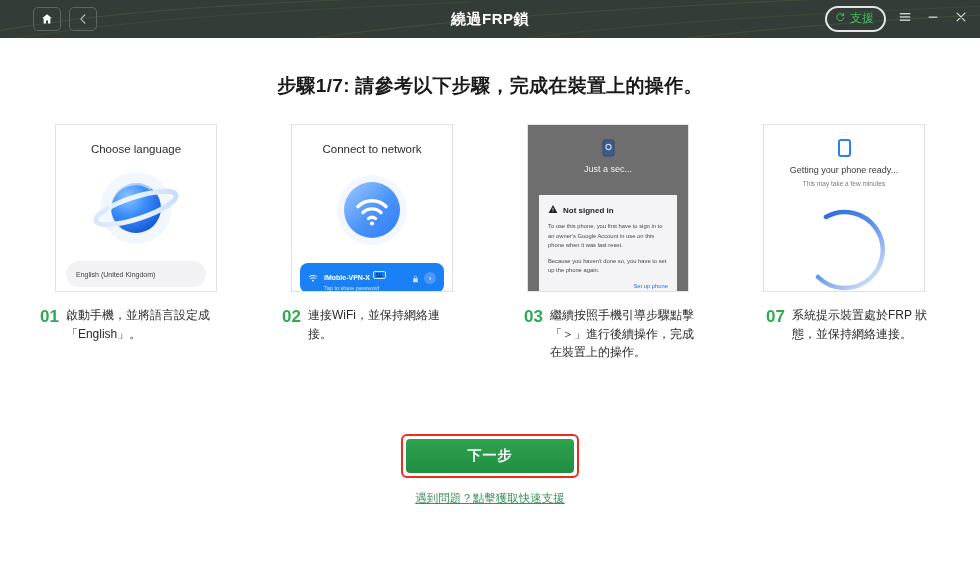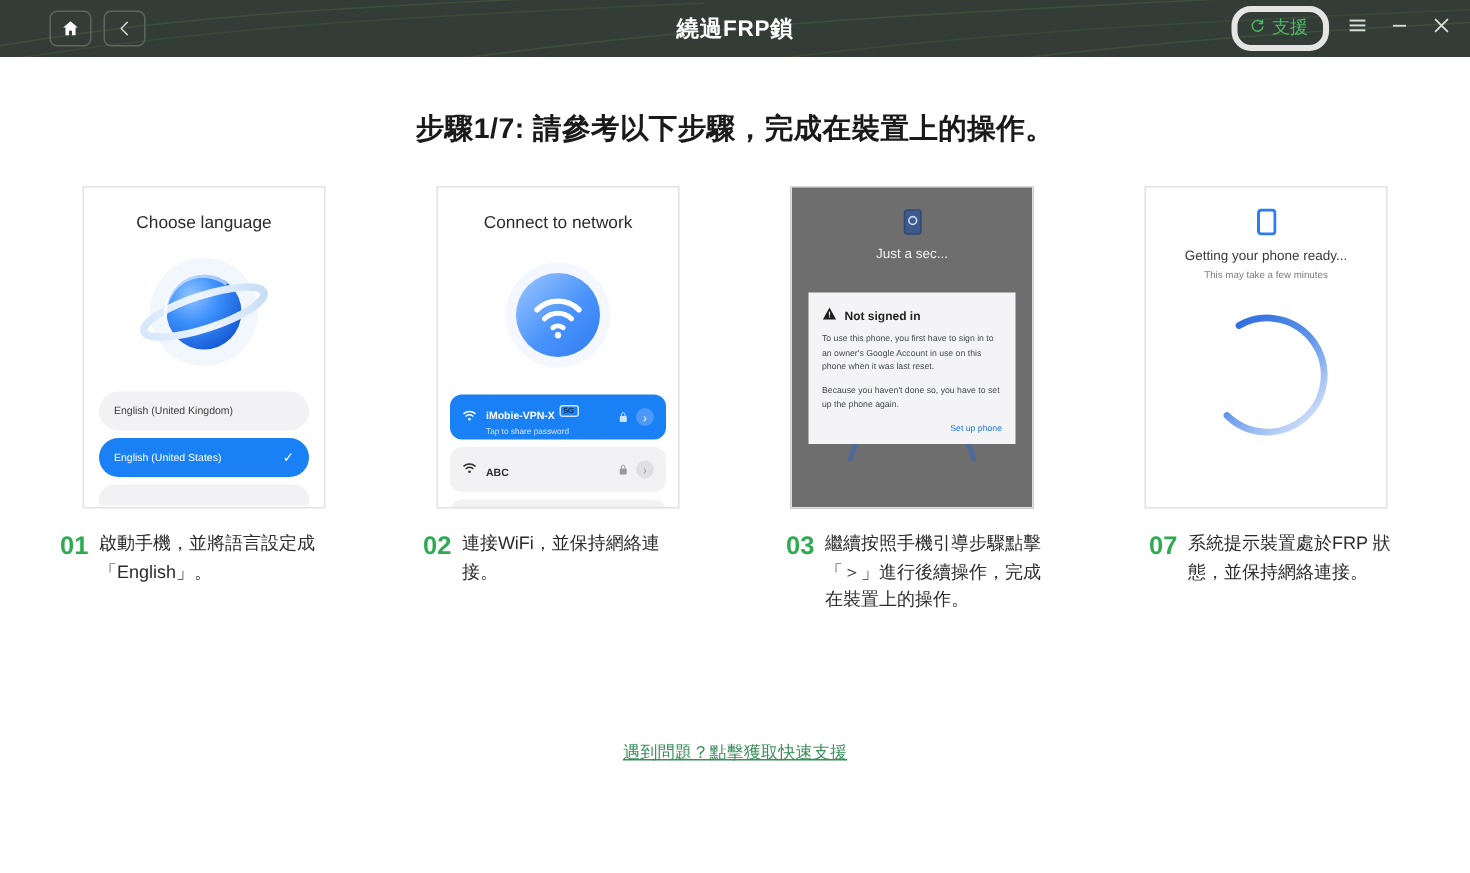--- a/index.html
+++ b/index.html
@@ -52,21 +52,21 @@
   }
 
   .title-right {
     position: absolute;
     right: 10px; top: 0; bottom: 0;
     display: flex; align-items: center; gap: 10px;
     z-index: 2;
   }
   .support-btn {
     display: flex; align-items: center; gap: 4px;
-    border: 4px solid #e5e5e5;
+    border: 2px solid #e5e5e5;
     border-radius: 13px;
     padding: 2px 10px 3px 8px;
     color: #49bd63;
     font-size: 12px;
     cursor: pointer;
     background: transparent;
     justify-content: flex-end;
   }
   .win-btn {
     width: 18px; height: 18px;
@@ -88,21 +88,21 @@
   .cards {
     display: flex;
     justify-content: center;
     gap: 44px;
     margin-top: 25px;
     padding: 0 40px;
   }
   .col { width: 195px; }
   .card {
     width: 162px;
-    height: 215px;
+    height: 168px;
     margin: 0 auto;
     border: 1px solid #e2e2e2;
     background: #ffffff;
     overflow: hidden;
     position: relative;
   }
 
   
   .c-title {
     text-align: center;
@@ -508,14 +508,17 @@
     <span class="cap-num">03</span>
     <span class="cap-text">繼續按照手機引導步驟點擊「＞」進行後續操作，完成在裝置上的操作。</span>
   </div>
   <div class="cap-col">
     <span class="cap-num">07</span>
     <span class="cap-text">系統提示裝置處於FRP 狀態，並保持網絡連接。</span>
   </div>
 </div>
 
 <div class="footer">
+  <div class="next-wrap">
+    <button class="next-btn">下一步</button>
+  </div>
   <div class="help-link">遇到問題？點擊獲取快速支援</div>
 </div>
 
 </body></html>

